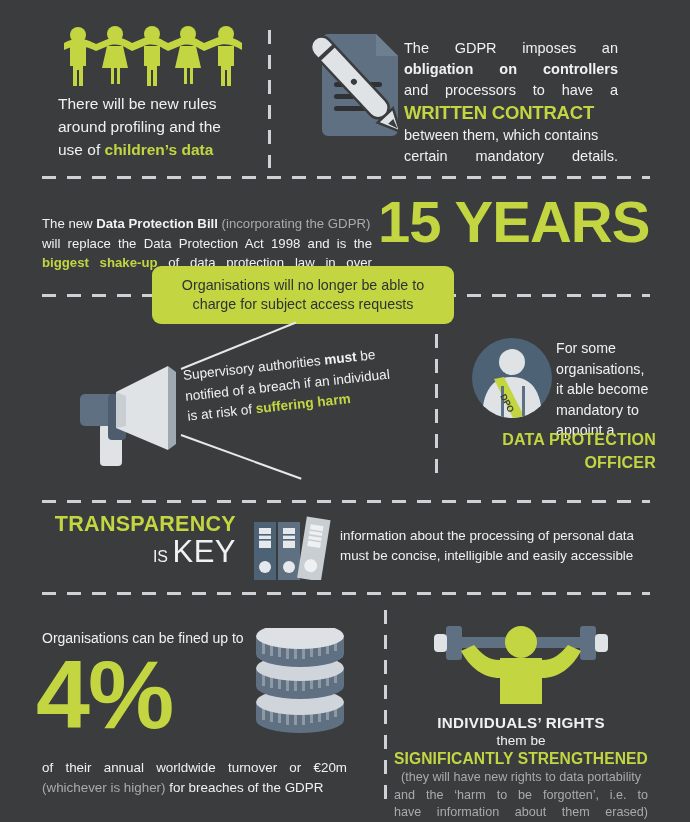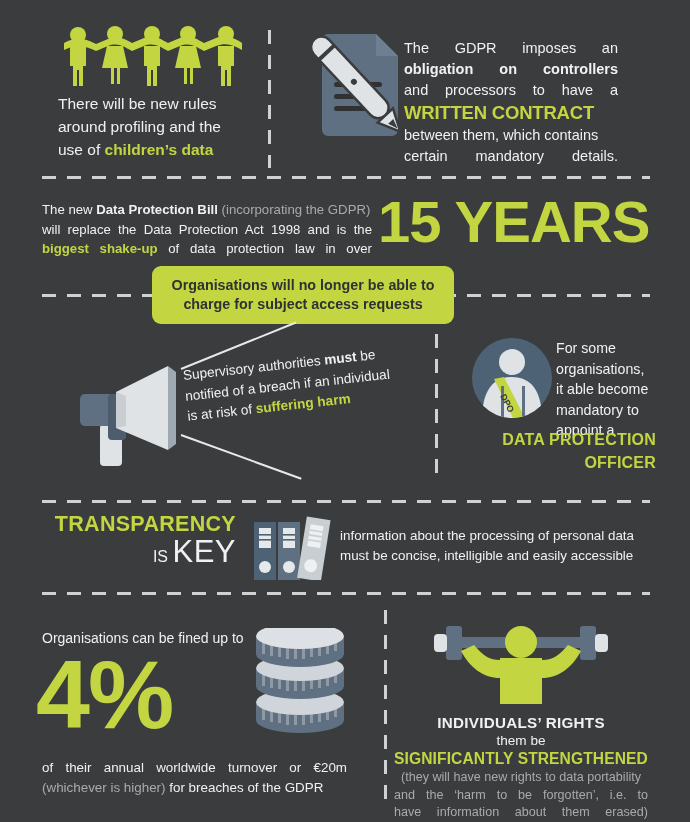--- a/index.html
+++ b/index.html
@@ -35,29 +35,29 @@
   .body14 { font-size:14.5px; line-height:21px; }
   .body13 { font-size:13.2px; line-height:19.5px; }
 
   
   #children-text { left:58px; top:92px; width:190px; font-size:15.5px; line-height:23px; }
 
   
   #contract-text { left:404px; top:32px; width:214px;margin-top:6px; }
 
   
-  #bill-text   { left:42px; top:200px; width:330px; }
+  #bill-text   { left:42px; top:214px; width:330px; }
   #years       { left:378px; top:192px; font-size:58px; font-weight:bold;
                  letter-spacing:-1px; color:#c3d642; line-height:60px; }
 
   
   #sar-pill {
     left:152px; top:266px; width:302px; height:58px;
     background:#c3d642; border-radius:9px;
-    color:#2f3133; font-weight:bold; font-size:14.3px; line-height:19px;
+    color:#2f3133; font-weight:normal; font-size:14.3px; line-height:19px;
     display:flex; align-items:center; justify-content:center; text-align:center;
     padding:6px 14px;
   }
 
   
   #breach-text {
     left:182px; top:366px; width:212px;
     font-size:13.6px; line-height:20.5px;
     transform:rotate(-6.2deg); transform-origin:left top;
   }

